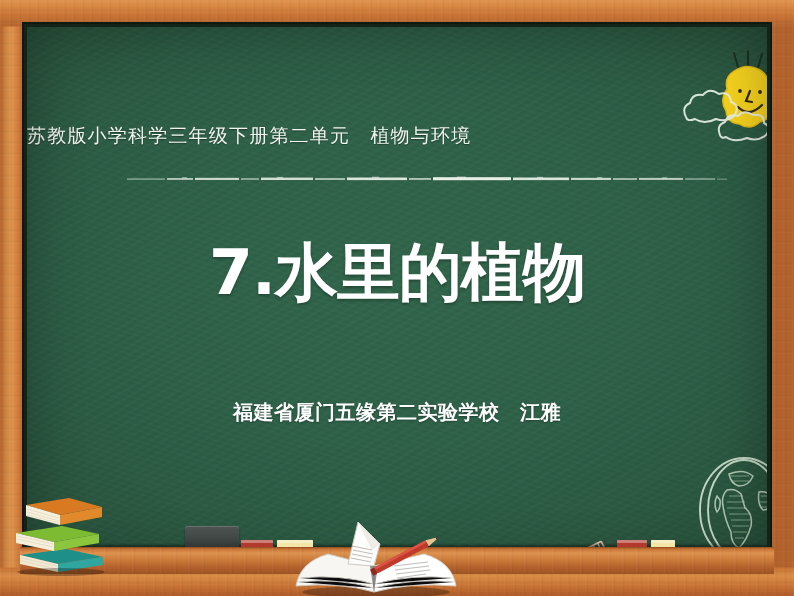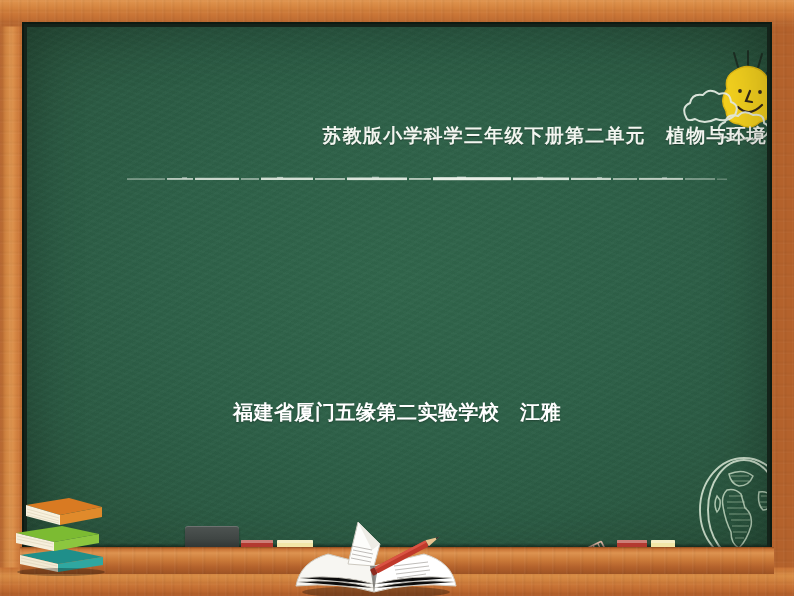--- a/index.html
+++ b/index.html
@@ -83,24 +83,24 @@
         rgba(255,255,255,0.010) 0px, rgba(255,255,255,0.010) 3px,
         rgba(0,0,0,0.010) 3px, rgba(0,0,0,0.010) 7px);
     pointer-events: none;
   }
 
   
   .subtitle {
     position: absolute;
     left: 0; right: 0;
     top: 96px;
-    text-align: right;
+    text-align: left;
     color: #f2f5ef;
     font-family: "DejaVu Serif", "Liberation Serif", serif;
-    font-weight: bold;
+    font-weight: normal;
     font-size: 19px;
     letter-spacing: 1.2px;
     text-shadow: 0 1px 1px rgba(0,0,0,.35);
     white-space: pre;
   }
 
   .chalk-rule {
     position: absolute;
     left: 100px;
     top: 143px;
@@ -283,20 +283,21 @@
           <rect x="150" y="1.9" width="6" height="1.1"></rect>
           <rect x="245" y="1.7" width="7" height="1.2"></rect>
           <rect x="330" y="1.5" width="9" height="1.3"></rect>
           <rect x="410" y="1.8" width="6" height="1.2"></rect>
           <rect x="470" y="2.1" width="5" height="1.0"></rect>
           <rect x="535" y="2.3" width="5" height="1.0"></rect>
         </g>
       </svg>
     </div>
 
+    <div class="title">7.水里的植物</div>
 
     <div class="author">福建省厦门五缘第二实验学校　江雅</div>
 
     <div class="deco globe">
       <svg viewBox="0 0 120 145" width="120" height="145">
         <g fill="none" stroke="#d7e6d4" stroke-width="1.9" opacity=".88">
           <ellipse cx="57" cy="58" rx="44" ry="52"></ellipse>
           <ellipse cx="57" cy="58" rx="36" ry="50"></ellipse>
           <path d="M19 96 Q14 112 30 116 L84 116 Q99 112 95 96"></path>
           <path d="M57 110 L57 124"></path>

